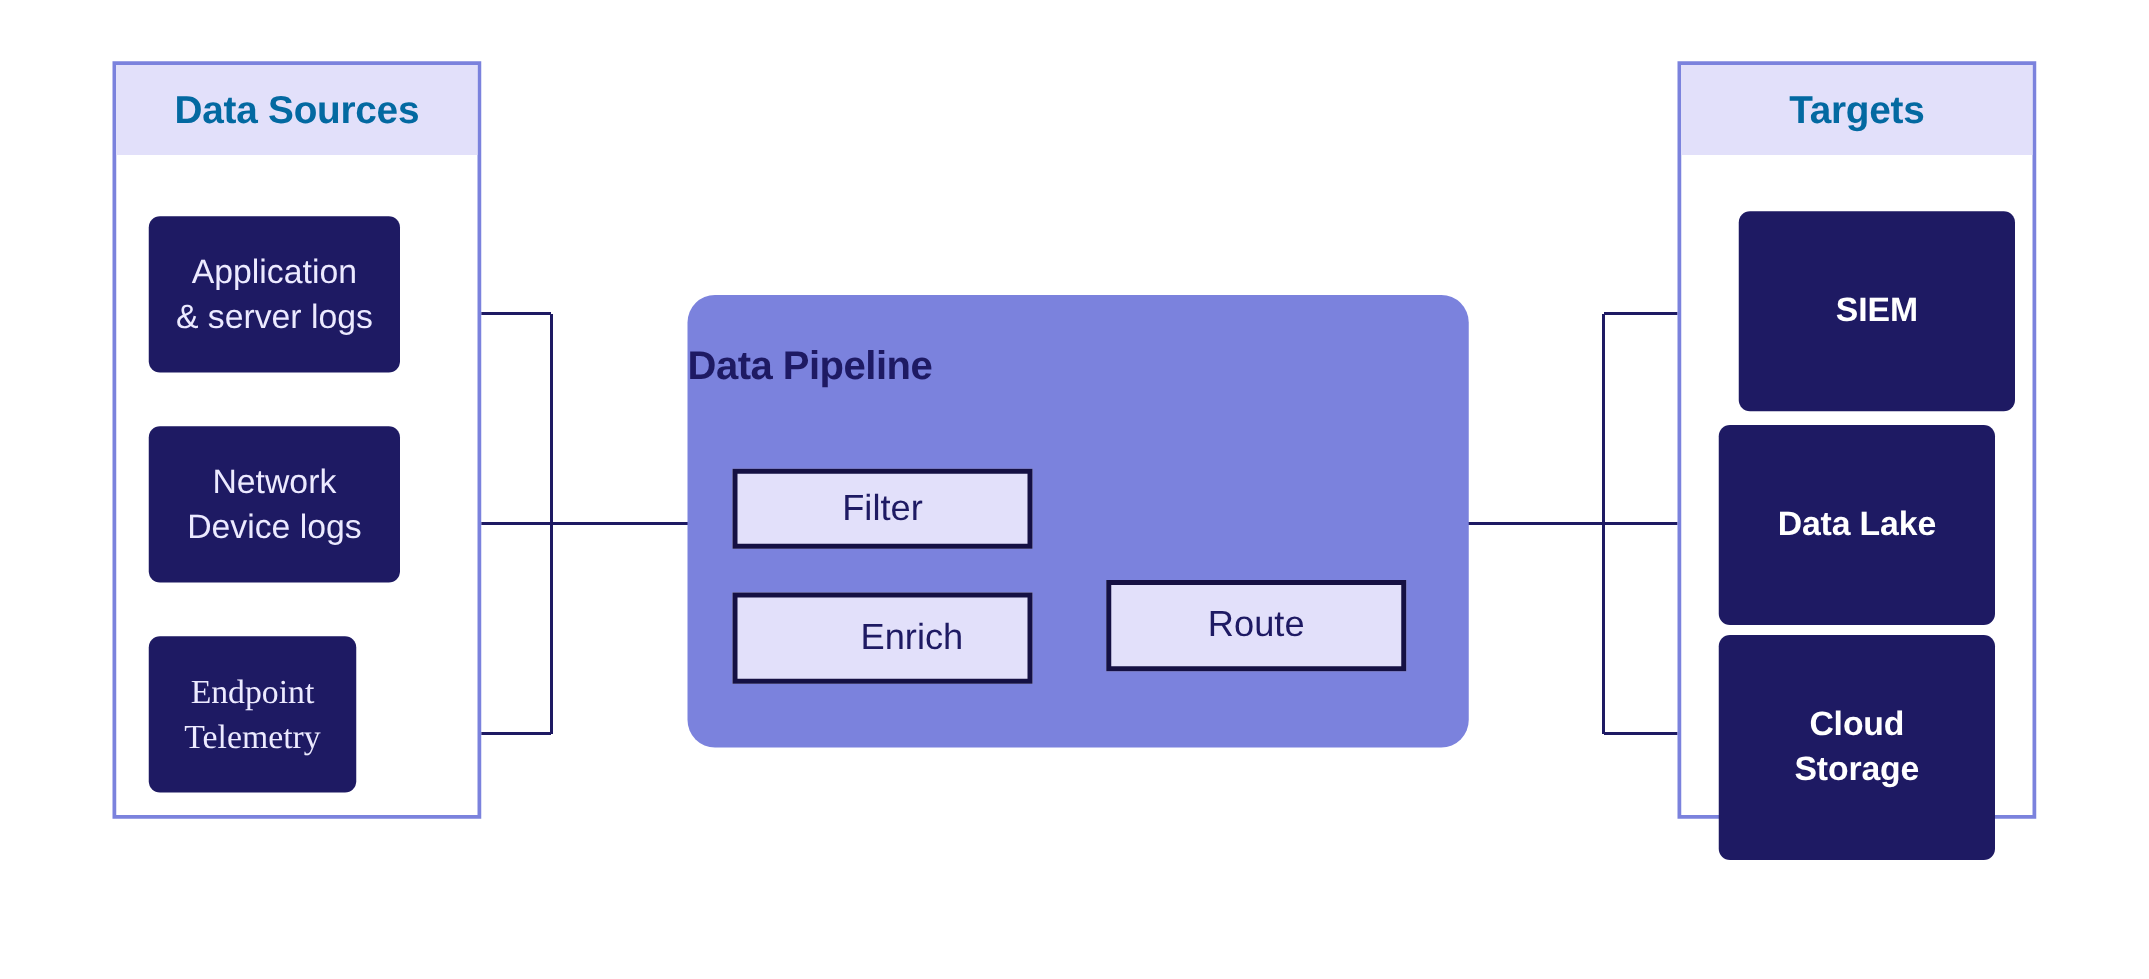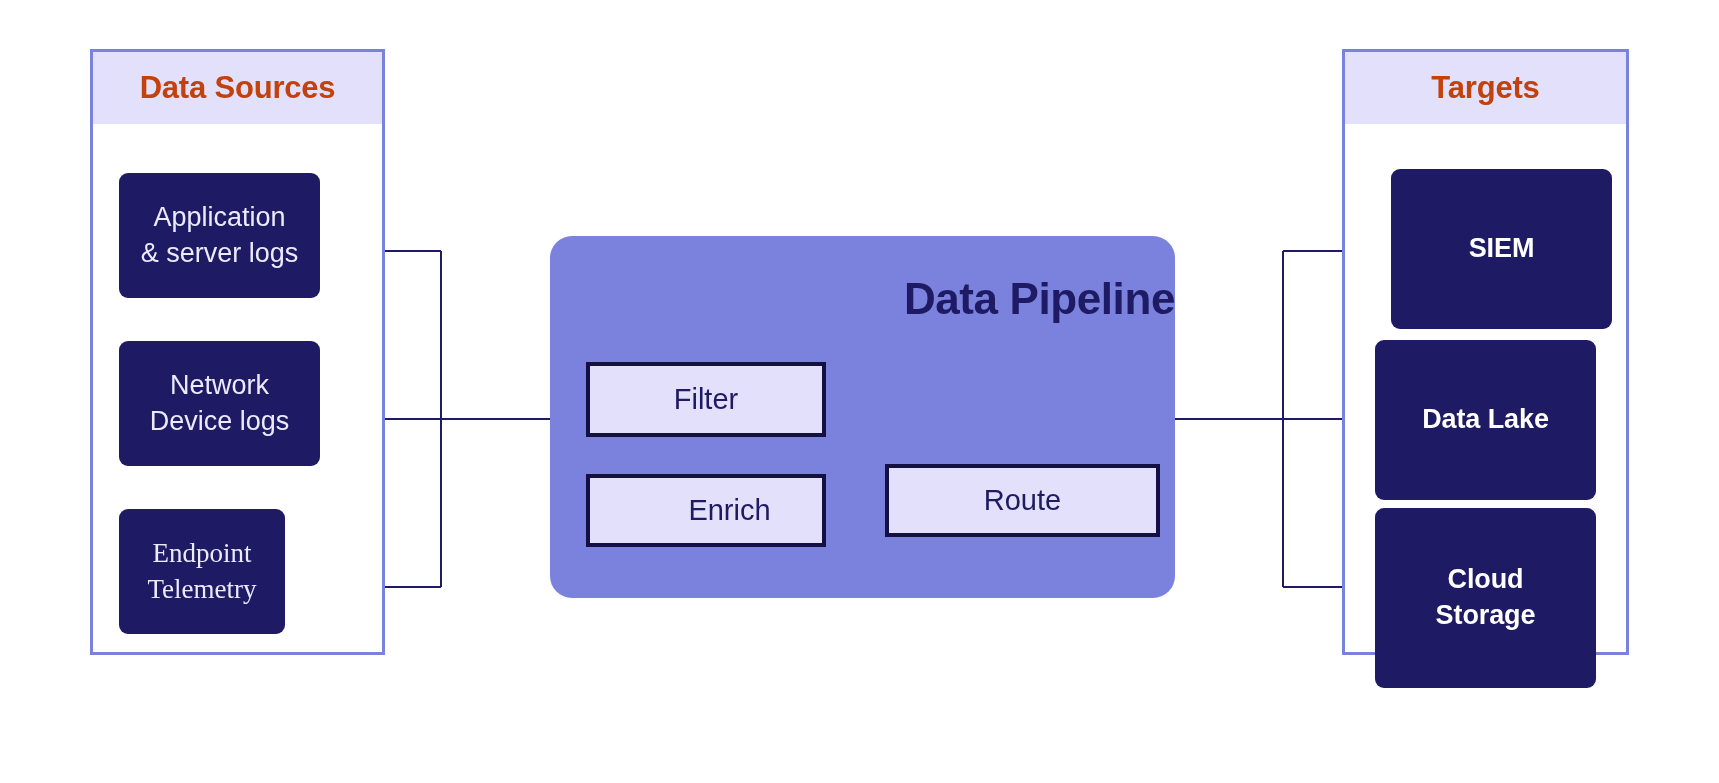--- a/index.html
+++ b/index.html
@@ -23,21 +23,21 @@
     left:0;right:0;top:0;
     height:72px;
     background:#e2e0fa;
     display:flex;
     align-items:center;
     justify-content:center;
   }
   .panel-title{
     font-size:31px;
     font-weight:bold;
-    color:#c2410c;
+    color:#0369a1;
     letter-spacing:-0.2px;
     white-space:nowrap;
   }
 
   
   .node{
     position:absolute;
     background:#1e1a63;
     border-radius:9px;
     display:flex;
@@ -63,22 +63,22 @@
   #pipeline{
     position:absolute;
     background:#7b82dd;
     border-radius:22px;
     box-sizing:border-box;
   }
   #pipeline-title{
     position:absolute;
     left:0;right:0;
     top:38px;
-    text-align:right;
-    font-size:44px;
+    text-align:left;
+    font-size:32px;
     font-weight:bold;
     color:#1e1a63;
     letter-spacing:-0.4px;
   }
   .step{
     position:absolute;
     background:#e2e0fa;
     border:4px solid #151043;
     box-sizing:border-box;
     display:flex;
@@ -134,27 +134,27 @@
 &amp; server logs</span>
   </div>
   <div class="node" style="left:119px;top:509px;width:166px;height:125px;font-family:Liberation Serif, serif;">
     <span class="node-label">Endpoint
 Telemetry</span>
   </div>
 
   <div id="pipeline" style="left:550px;top:236px;width:625px;height:362px;">
     <div id="pipeline-title">Data Pipeline</div>
 
-    <div class="step" style="left:36px;top:126px;width:240px;height:75px;">
+    <div class="step" style="left:36px;top:139px;width:240px;height:64px;">
       <span class="step-label">Filter</span>
     </div>
     <div class="step" style="left:36px;top:238px;width:240px;height:73px;padding-left:47px;">
       <span class="step-label">Enrich</span>
     </div>
-    <div class="step" style="left:335px;top:228px;width:275px;height:73px;">
+    <div class="step" style="left:335px;top:228px;width:240px;height:73px;">
       <span class="step-label">Route</span>
     </div>
   </div>
 
   <div class="panel" id="targets-panel" style="left:1342px;top:49px;width:287px;height:606px;">
     <div class="panel-header">
       <span class="panel-title">Targets</span>
     </div>
   </div>
 

